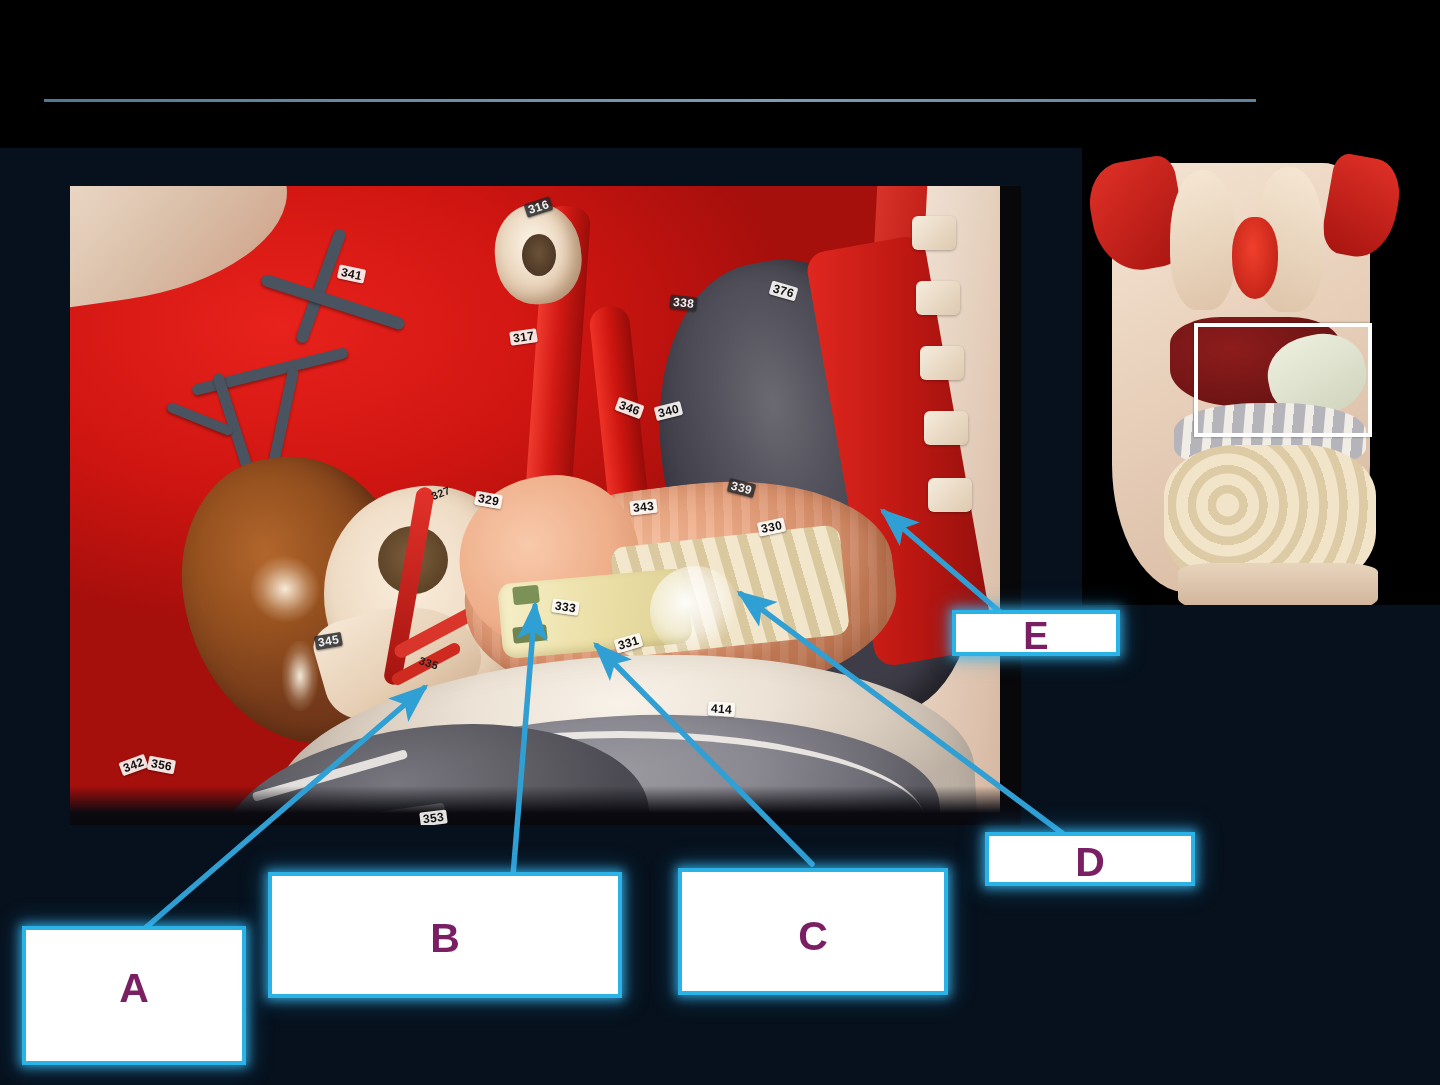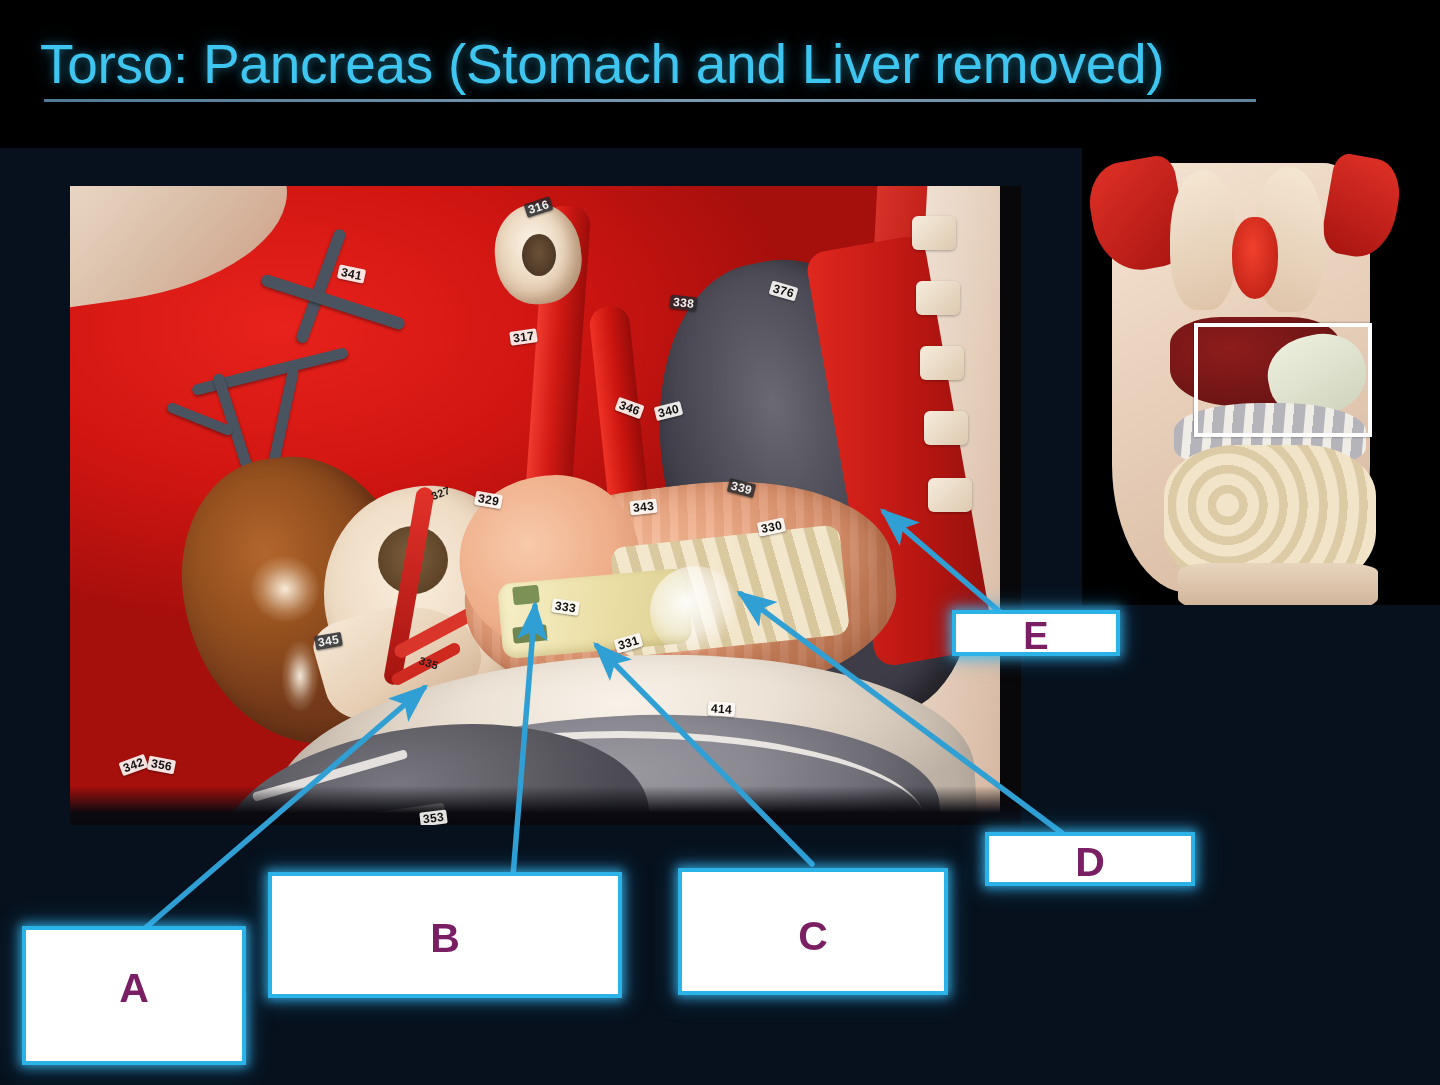--- a/index.html
+++ b/index.html
@@ -338,21 +338,20 @@
   #box-e { left:952px; top:610px; width:168px; height:46px; }
   #box-e span { margin-top:3px; font-size:38px; }
 </style>
 </head>
 <body>
 
 <div id="slide"></div>
 <div id="slide-top-black"></div>
 
 <div id="title-wrap">
-  <div id="title-text">Torso: Pancreas (Stomach and Liver removed)</div>
   <div id="title-rule"></div>
 </div>
 
 <div id="photo">
   <div class="ph" id="ph-bodywall"></div>
   <div class="ph" id="ph-skin-ul"></div>
   <div class="ph" id="ph-wall-right2"></div>
   <div class="ph" id="ph-wall-right"></div>
 
   <div class="ph vessel" id="v1"></div>

